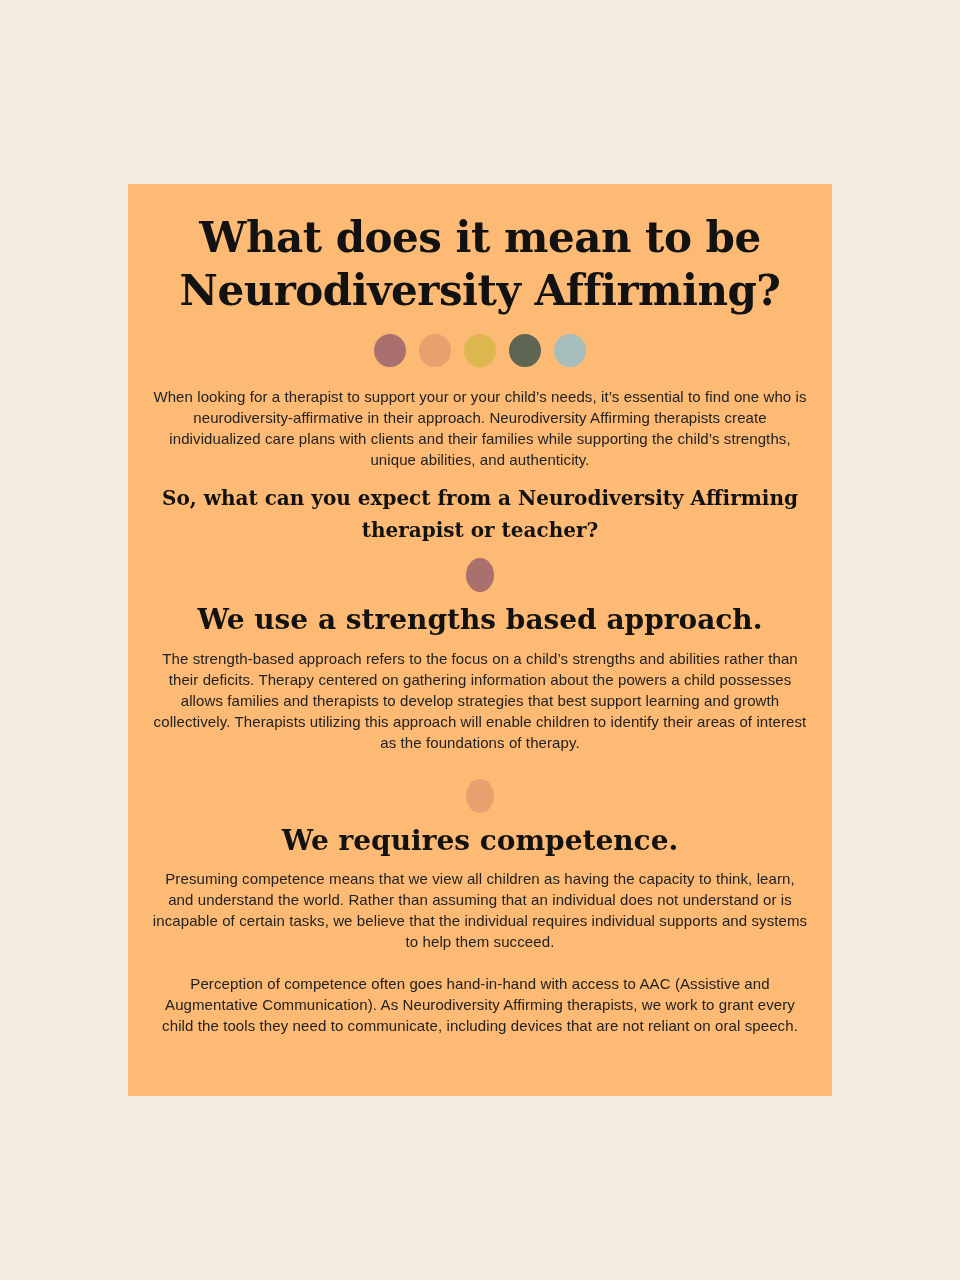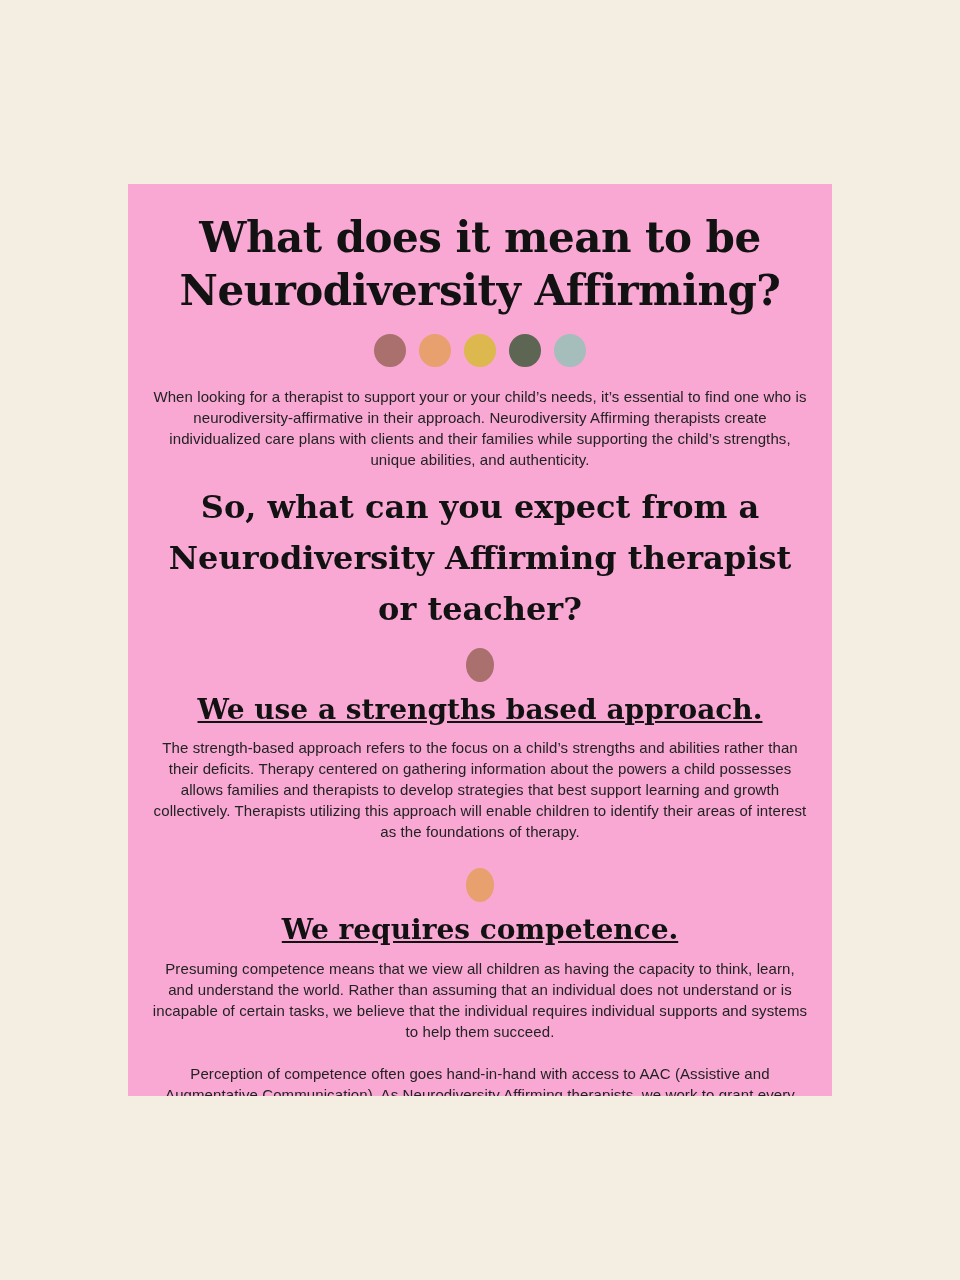--- a/index.html
+++ b/index.html
@@ -56,41 +56,40 @@
   }
   .body-text {
     font-size: 15px;
     line-height: 1.4;
     max-width: 668px;
     color: #222222;
     letter-spacing: 0.1px;
   }
   .intro-text { margin-top: 19px; text-align: center; }
   .question-title {
-    font-size: 32px;
+    font-size: 20px;
     line-height: 1.6;
     max-width: 680px;
     margin-top: 12px;
   }
   .rose-dot-spacer { margin-top: 12px; }
   .section-heading {
     font-size: 28px;
     line-height: 1.2;
     margin-top: 11px;
     max-width: 660px;
-    text-decoration: underline;
   }
   .section-paragraph { margin-top: 11px; }
   .followup-paragraph { margin-top: 21px; }
   .orange-dot-spacer { margin-top: 26px; }
 </style>
 </head>
 <body style="background-color: rgb(244, 237, 226);">
 
-<div class="card" style="background-color: #f9a8d4;">
+<div class="card" style="background-color: #fdba74;">
 
   <h1 class="serif-heading main-title">What does it mean to be Neurodiversity Affirming?</h1>
 
   <div class="dots-row">
     <span class="dot" style="background-color: rgb(169, 112, 109);"></span>
     <span class="dot" style="background-color: rgb(232, 160, 111);"></span>
     <span class="dot" style="background-color: rgb(220, 184, 78);"></span>
     <span class="dot" style="background-color: rgb(93, 101, 83);"></span>
     <span class="dot" style="background-color: rgb(165, 189, 187);"></span>
   </div>

